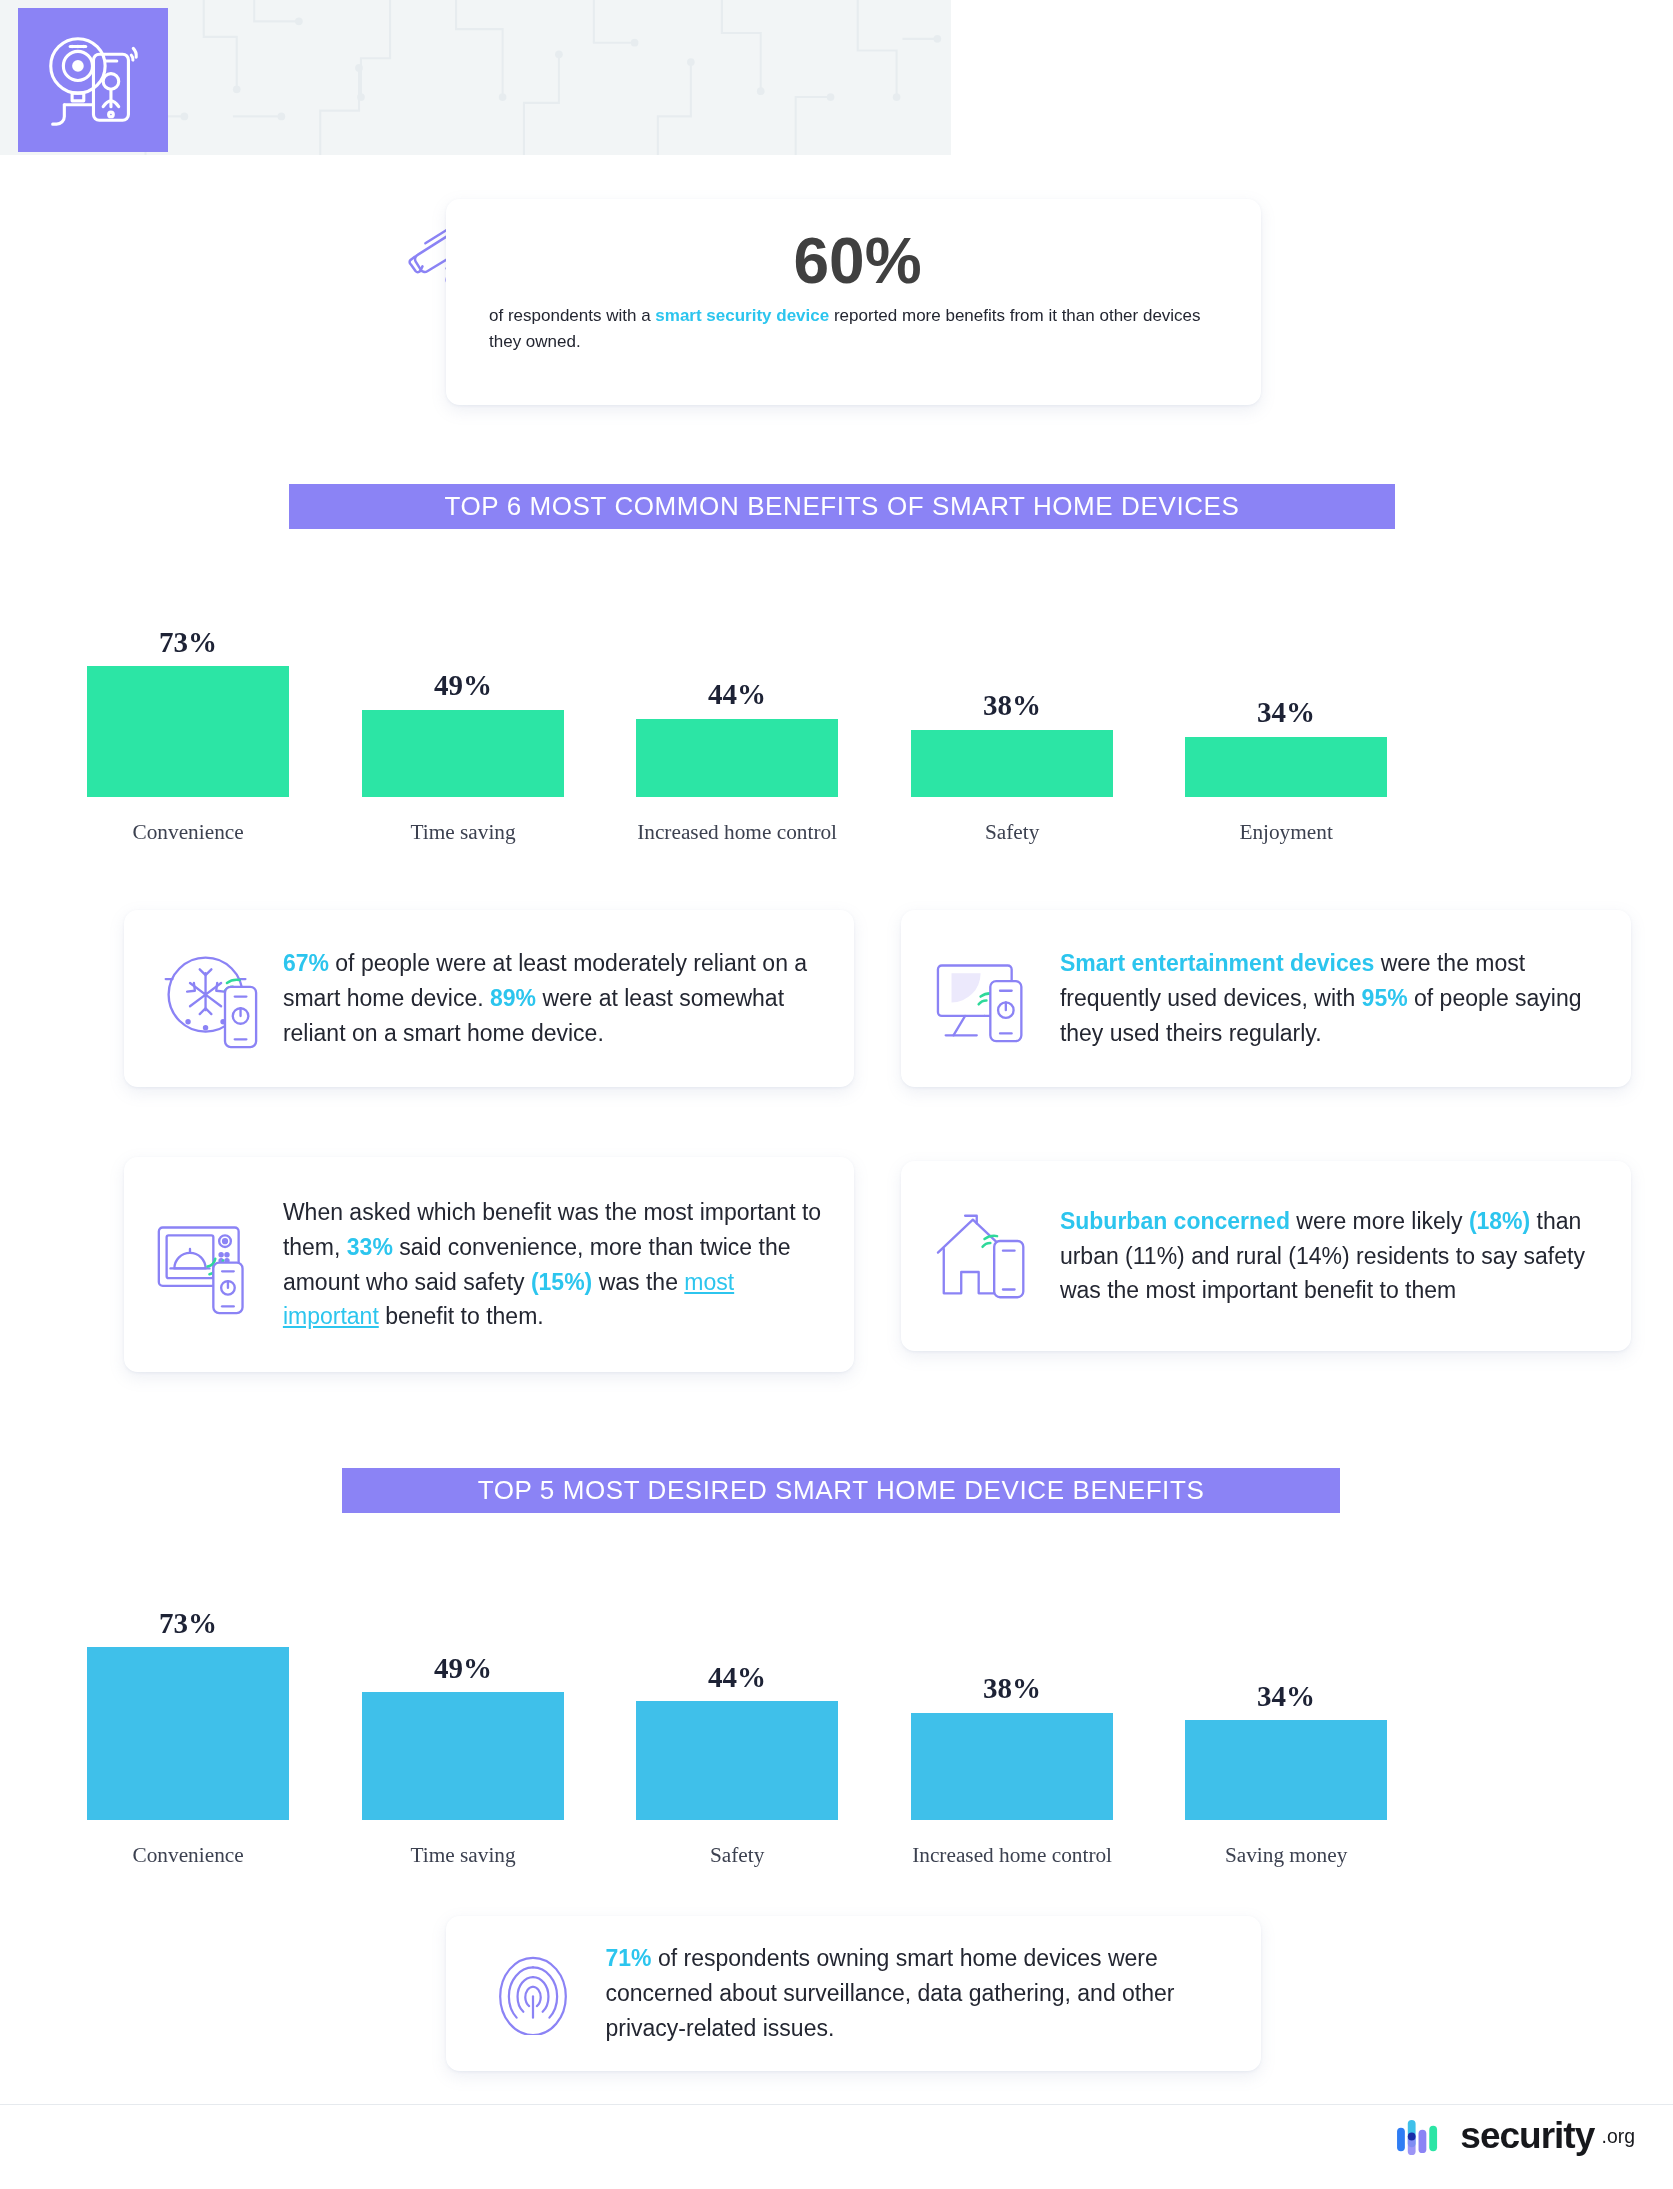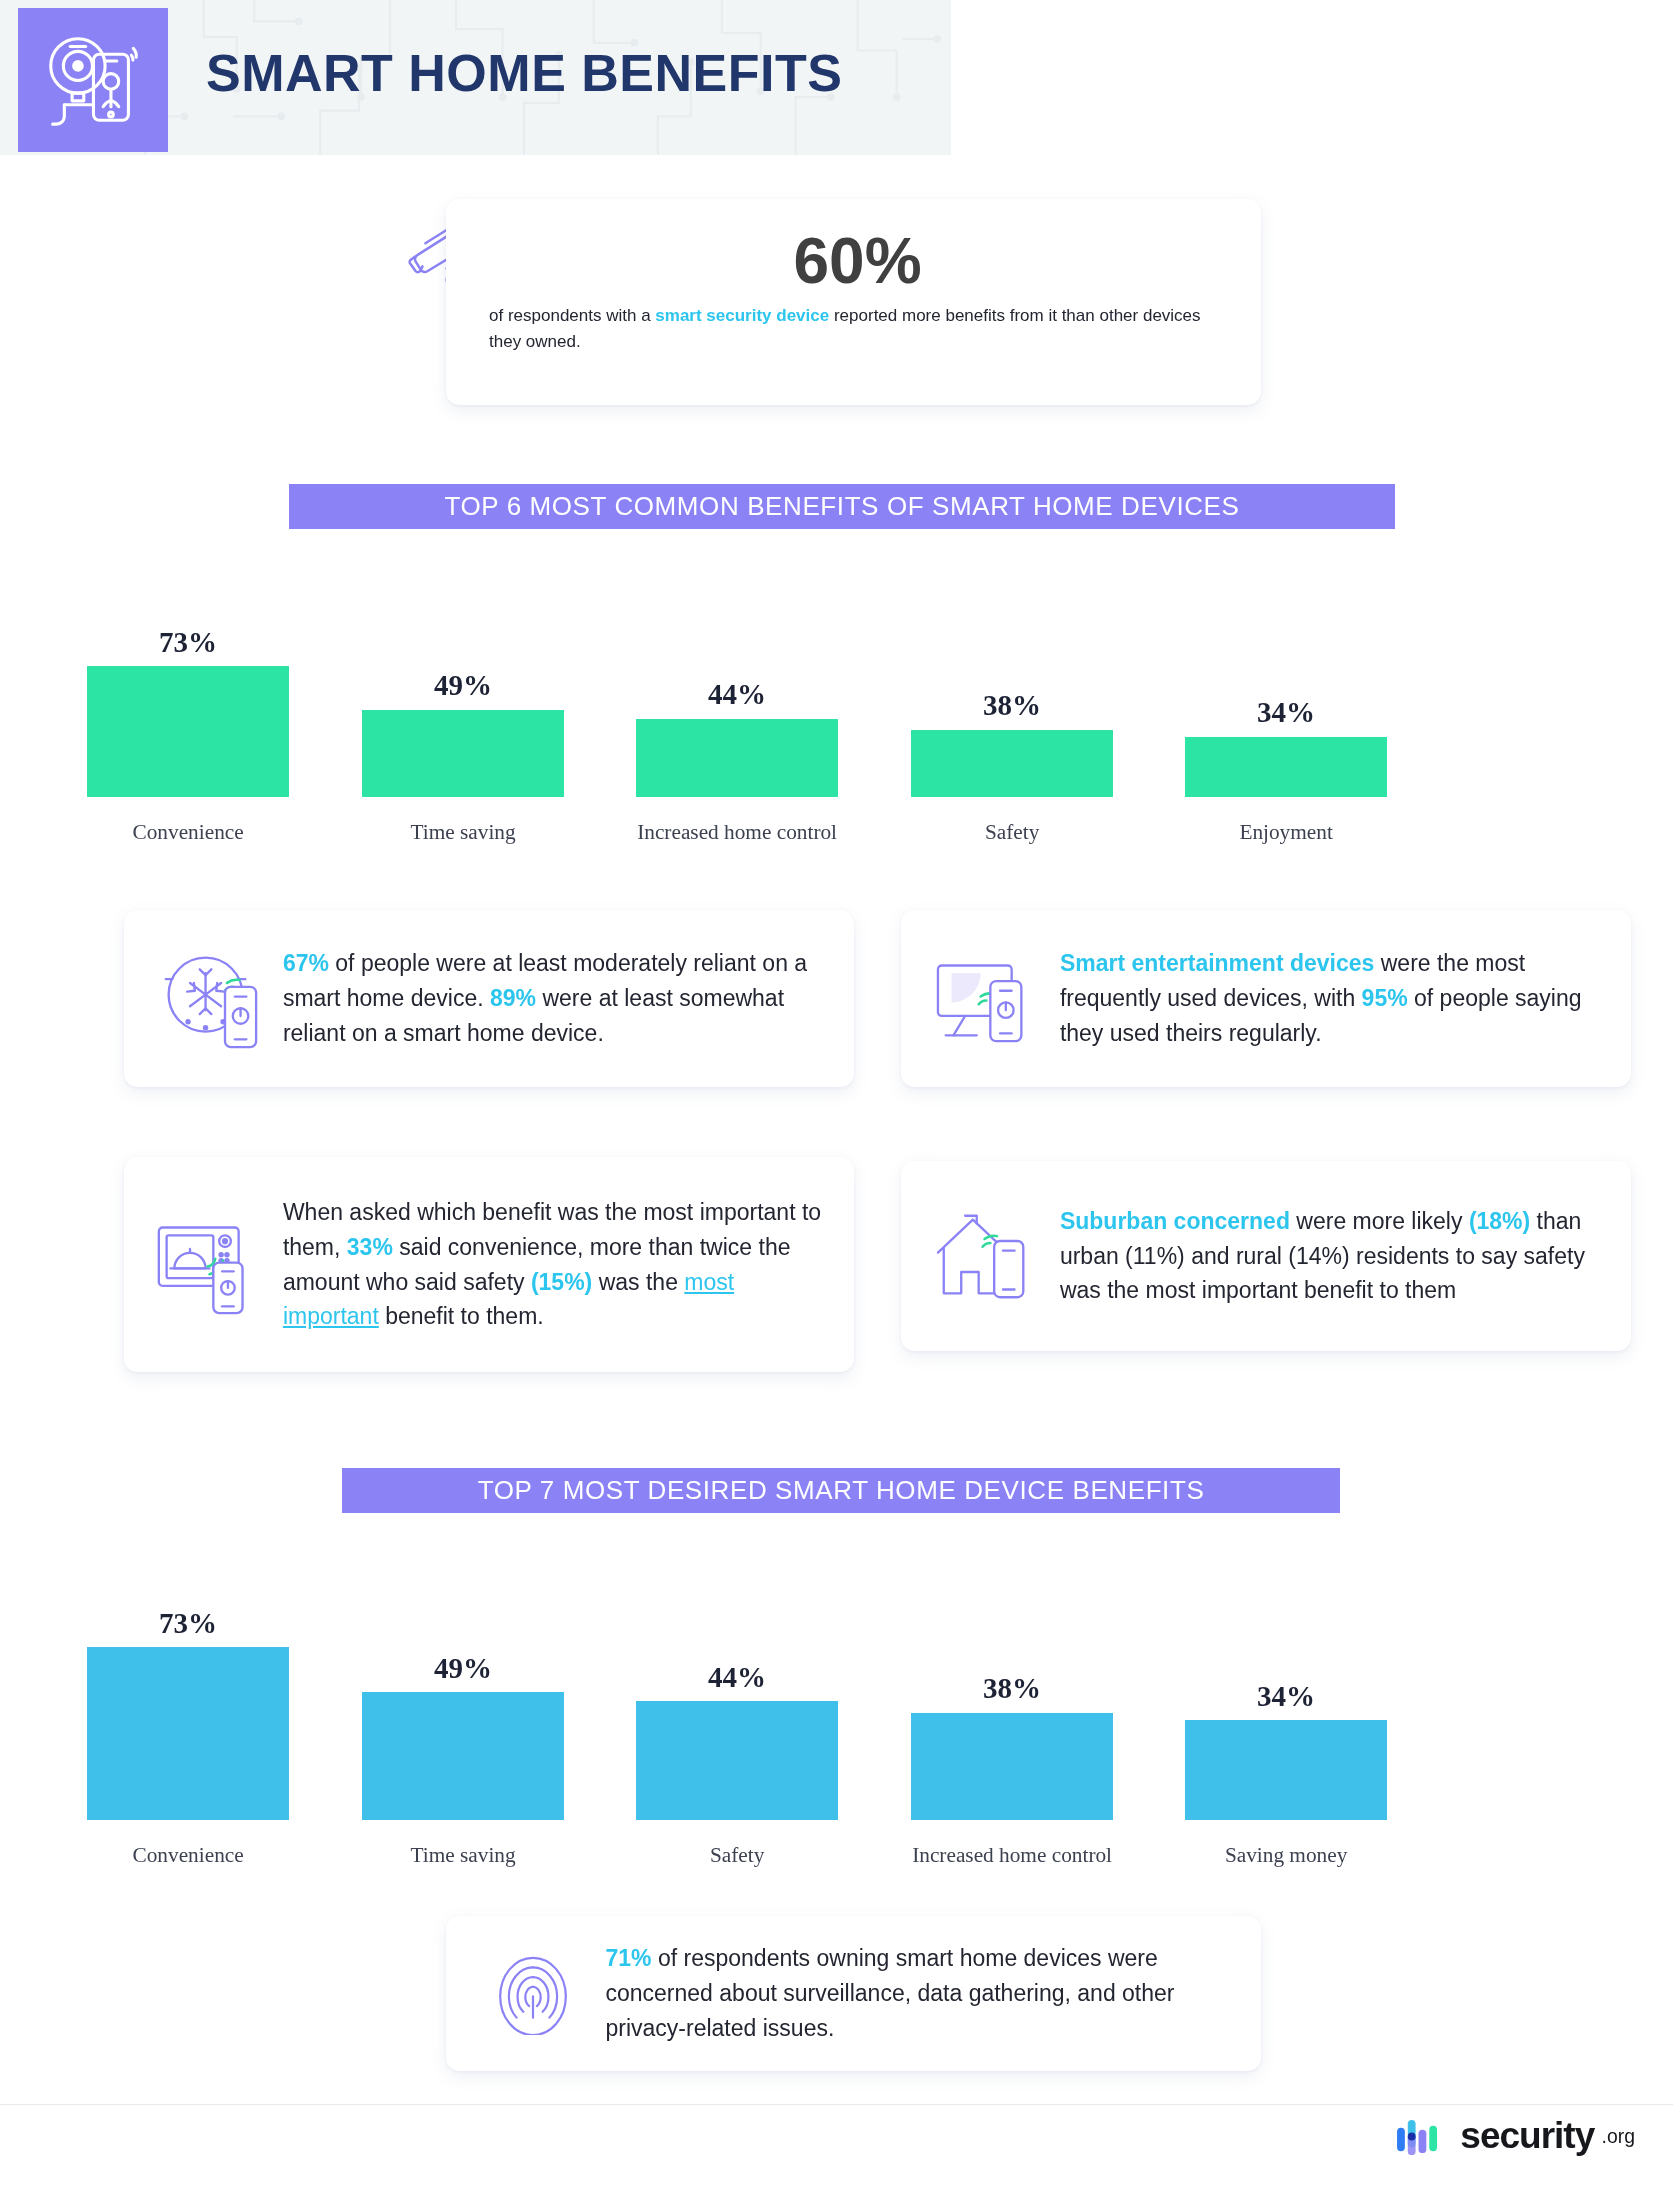--- a/index.html
+++ b/index.html
@@ -171,21 +171,20 @@
           <circle cx="74" cy="88" r="2.4"></circle>
           <circle cx="74" cy="54" r="8"></circle>
           <path d="M66 80 q8 -12 16 0"></path>
           <path d="M74 62 v18"></path>
           <path d="M97 20 a11 11 0 0 1 3 9"></path>
           <path d="M95 27 a6 6 0 0 1 1.6 5"></path>
         </g>
       </svg>
     </div>
 
-    <div class="header-title">SMART HOME BENEFITS</div>
   </div>
 
   <svg class="cam-icon" width="83" height="76" viewBox="0 0 86 78">
     <g fill="none" stroke="#8b83f5" stroke-width="2.6" stroke-linecap="round" stroke-linejoin="round">
       <path d="M10 44 l38 -24 a5 5 0 0 1 7 2 l5 9 a5 5 0 0 1 -2 7 l-38 23 a5 5 0 0 1 -7 -2 l-5 -8 a5 5 0 0 1 2 -7 z"></path>
       <path d="M18 32 l32 -20"></path>
       <path d="M7 46 l-4 3 a3 3 0 0 0 0 5 l5 7 a3 3 0 0 0 5 -1 l2 -4"></path>
       <path d="M40 58 l6 10"></path>
       <circle cx="45" cy="70" r="5"></circle>
       <path d="M52 70 h12"></path>
@@ -340,21 +339,21 @@
         <g fill="none" stroke="#8b83f5" stroke-width="2.4" stroke-linecap="round" stroke-linejoin="round">
           <rect x="66" y="34" width="30" height="58" rx="6" fill="#ffffff"></rect>
           <path d="M75 44 h12"></path>
           <path d="M75 84 h12"></path>
         </g>
       </svg>
     </div>
     <div class="card-text"><span class="cy-b">Suburban concerned</span><span> were more likely </span><span class="cy">(18%)</span><span> than urban (11%) and rural (14%) residents to say safety was the most important benefit to them</span></div>
   </div>
 
-  <div class="banner" id="banner-2">TOP 7 MOST DESIRED SMART HOME DEVICE BENEFITS</div>
+  <div class="banner" id="banner-2">TOP 5 MOST DESIRED SMART HOME DEVICE BENEFITS</div>
 
   <div class="chart" id="chart-2" style="left:87px; top:1523px; width:1514px; height:344px;">
     <div class="bars">
         <div class="bar-col" style="left: 0px; width: 202px; height: 272px;">
           <div class="bar-val" style="bottom: 223px;">73%</div>
           <div class="bar-rect" style="height: 173px; background: rgb(63, 192, 234);"></div>
           <div class="bar-lbl">Convenience</div>
         </div>
         <div class="bar-col" style="left: 275px; width: 202px; height: 227px;">
           <div class="bar-val" style="bottom: 178px;">49%</div>

